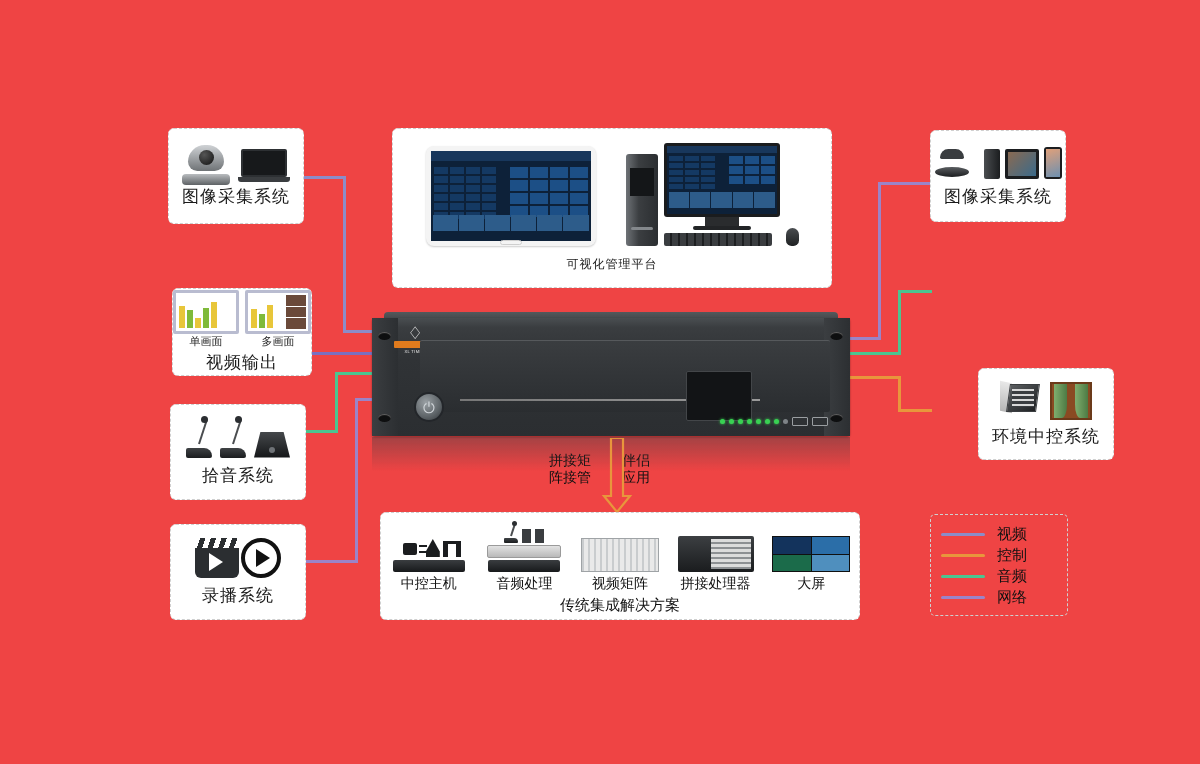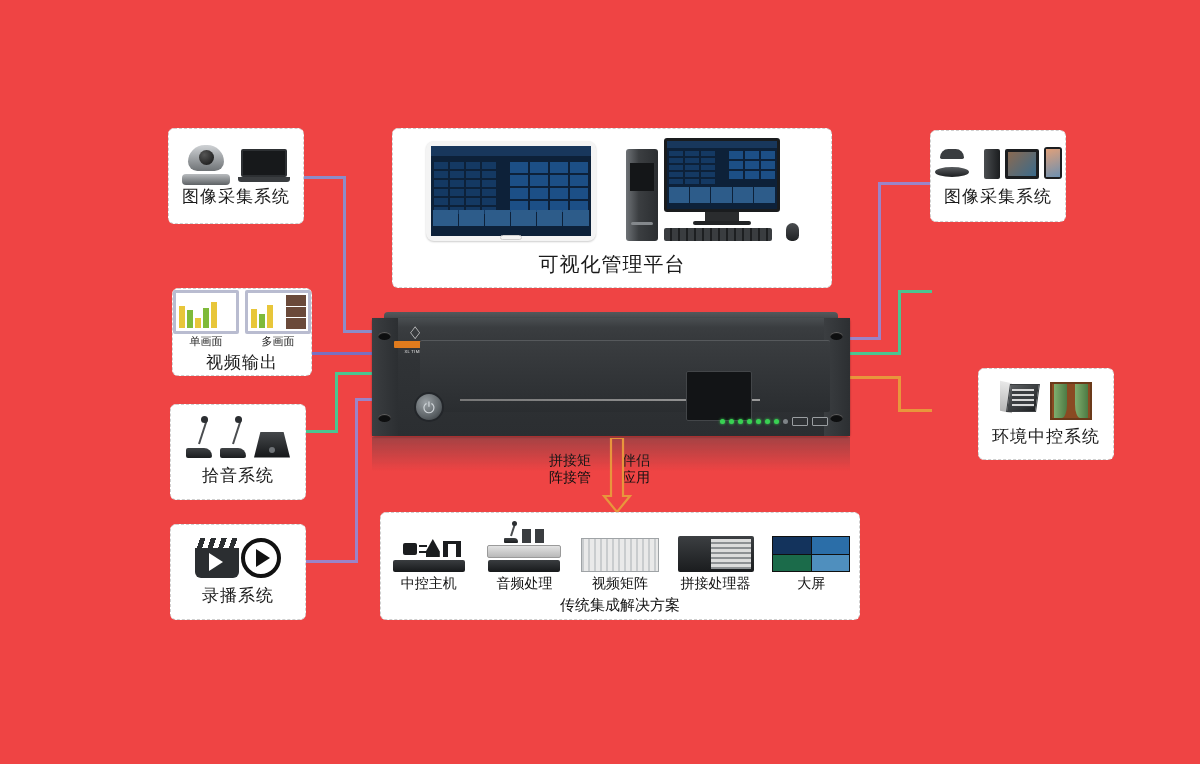--- a/index.html
+++ b/index.html
@@ -493,21 +493,21 @@
                 </div>
             </div>
           </div>
           <div class="mon-stand"></div>
             <div class="mon-base"></div>
           <div class="keyboard"></div>
         </div>
         <div class="mouse"></div>
       </div>
     </div>
-    <div class="node-label" style="margin-top:10px; font-size:20px;">可视化管理平台</div>
+    <div class="node-label" style="margin-top:10px; font-size:12px;">可视化管理平台</div>
   </div>
 
   <div id="server-top"></div>
   <div id="server">
     <div class="ear" style="left:0;">
       <div class="ear-hole" style="top:14px;"></div>
         <div class="ear-hole" style="bottom:14px;"></div>
     </div>
     <div class="ear" style="right:0;">
       <div class="ear-hole" style="top:14px;"></div>
@@ -605,14 +605,32 @@
             <div class="bs3"></div>
             <div class="bs4"></div>
         </div>
         <div class="trad-name">大屏</div>
       </div>
 
     </div>
     <div class="trad-caption">传统集成解决方案</div>
   </div>
 
+  <div id="legend">
+    <div class="leg-row">
+      <div class="leg-line" style="background:#8c8cc8;"></div>
+      <div class="leg-text">视频</div>
+    </div>
+    <div class="leg-row">
+      <div class="leg-line" style="background:#e8963c;"></div>
+      <div class="leg-text">控制</div>
+    </div>
+    <div class="leg-row">
+      <div class="leg-line" style="background:#4cc490;"></div>
+      <div class="leg-text">音频</div>
+    </div>
+    <div class="leg-row">
+      <div class="leg-line" style="background:#9b84c8;"></div>
+      <div class="leg-text">网络</div>
+    </div>
+  </div>
 
 </div>
 
 </body></html>

